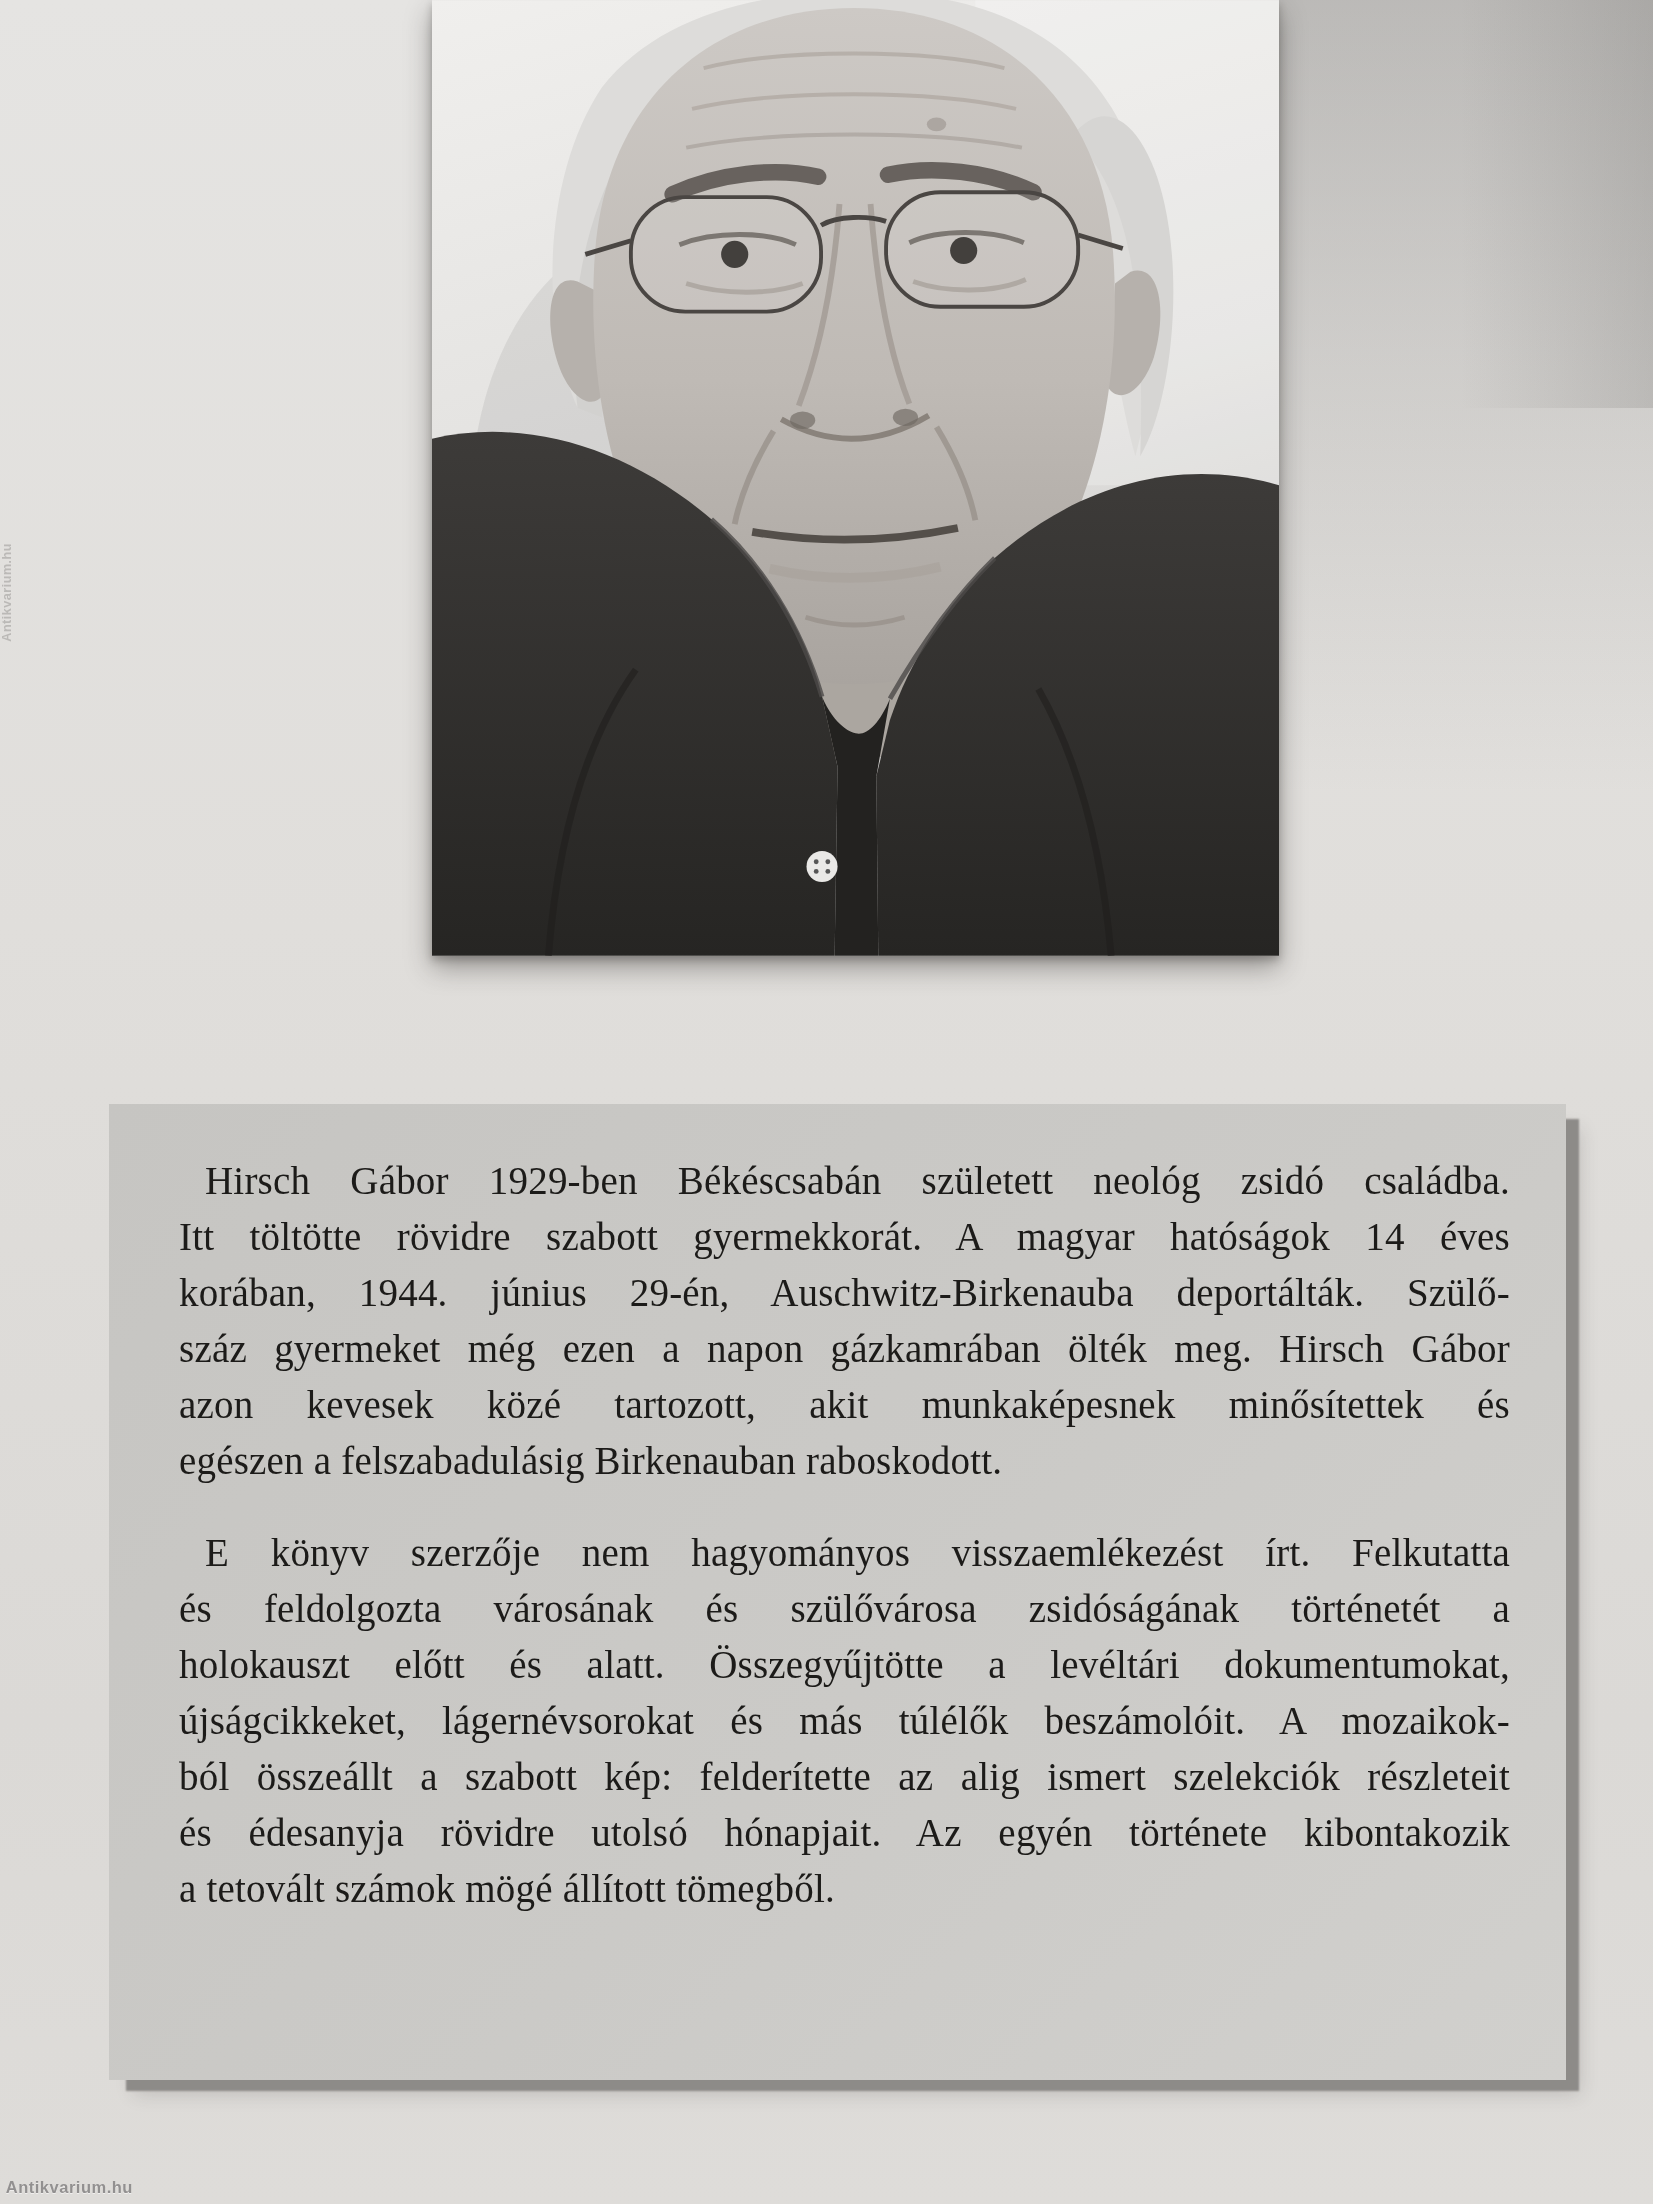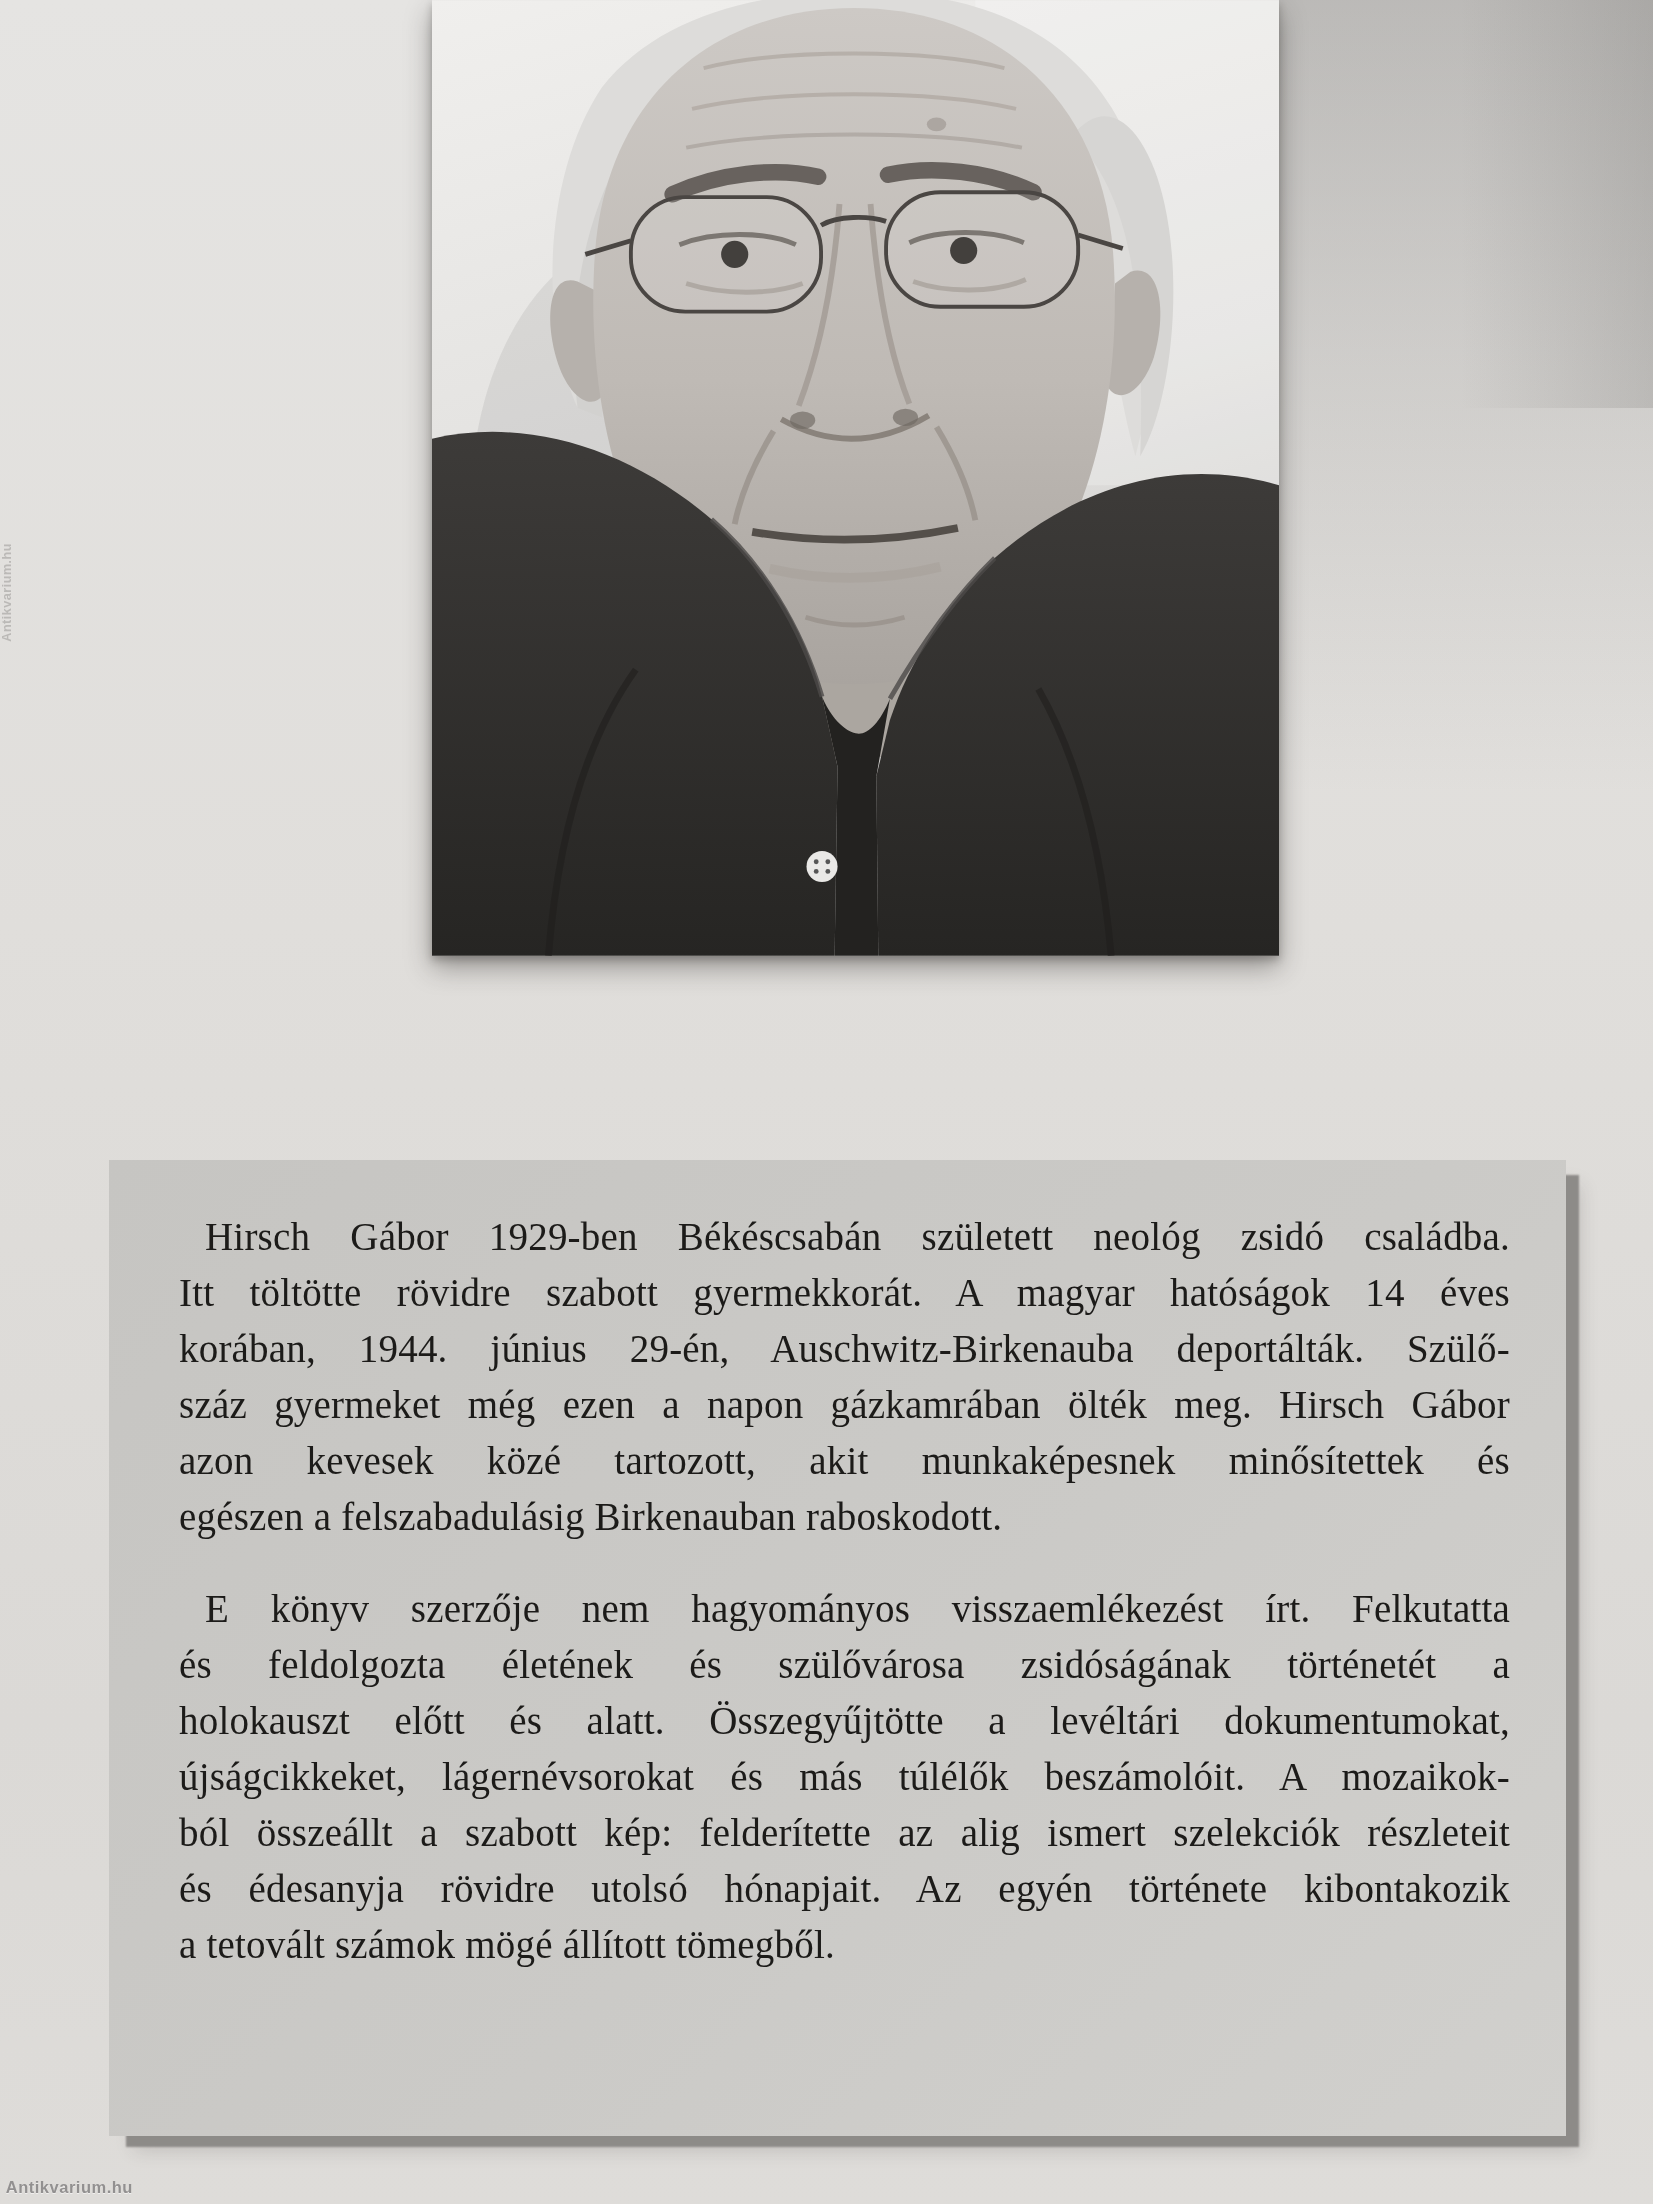--- a/index.html
+++ b/index.html
@@ -26,21 +26,21 @@
   }
   
   .photo{
     position:absolute;left:432px;top:0;width:847px;height:956px;
     box-shadow:0 11.6px 25px rgba(45,43,40,.40),0 3.9px 7.8px rgba(45,43,40,.28);
     background:#dcdbd9;
   }
   .photo svg{display:block;width:100%;height:100%;}
   
   .panel{
-    position:absolute;left:109px;top:1160px;width:1457px;height:976px;
+    position:absolute;left:109px;top:1104px;width:1457px;height:976px;
     background:linear-gradient(135deg,#c6c5c2 0%,#cbcac7 55%,#d1d0cd 100%);
     box-shadow:14.6px 12.6px 1.9px -1.9px var(--panel-shadow), 19.4px 19.4px 17.5px -5.8px rgba(60,58,55,0.18);
   }
   .panel-text{
     position:absolute;left:0;top:0;right:0;bottom:0;
     padding:49px 56px 0 70px;
     color:var(--text);
     font-size:39px;line-height:56px;
   }
   .para{margin:0;}
@@ -179,21 +179,21 @@
         <div class="para">
           <div class="line indent">Hirsch Gábor 1929-ben Békéscsabán született neológ zsidó családba.</div>
           <div class="line">Itt töltötte rövidre szabott gyermekkorát. A magyar hatóságok 14 éves</div>
           <div class="line">korában, 1944. június 29-én, Auschwitz-Birkenauba deportálták. Szülő-</div>
           <div class="line">száz gyermeket még ezen a napon gázkamrában ölték meg. Hirsch Gábor</div>
           <div class="line">azon kevesek közé tartozott, akit munkaképesnek minősítettek és</div>
           <div class="line last">egészen a felszabadulásig Birkenauban raboskodott.</div>
         </div>
         <div class="para gap">
           <div class="line indent">E könyv szerzője nem hagyományos visszaemlékezést írt. Felkutatta</div>
-          <div class="line">és feldolgozta életének és szülővárosa zsidóságának történetét a</div>
+          <div class="line">és feldolgozta városának és szülővárosa zsidóságának történetét a</div>
           <div class="line">holokauszt előtt és alatt. Összegyűjtötte a levéltári dokumentumokat,</div>
           <div class="line">újságcikkeket, lágernévsorokat és más túlélők beszámolóit. A mozaikok-</div>
           <div class="line">ból összeállt a szabott kép: felderítette az alig ismert szelekciók részleteit</div>
           <div class="line">és édesanyja rövidre utolsó hónapjait. Az egyén története kibontakozik</div>
           <div class="line last">a tetovált számok mögé állított tömegből.</div>
         </div>
       </div>
   </div>
 
   <div class="wm-left">Antikvarium.hu</div>

